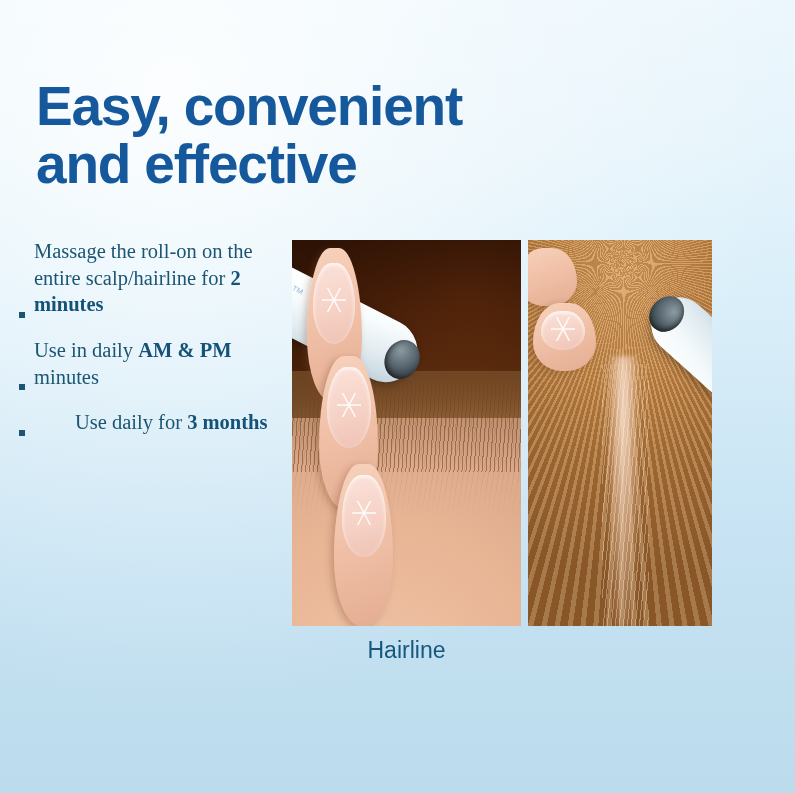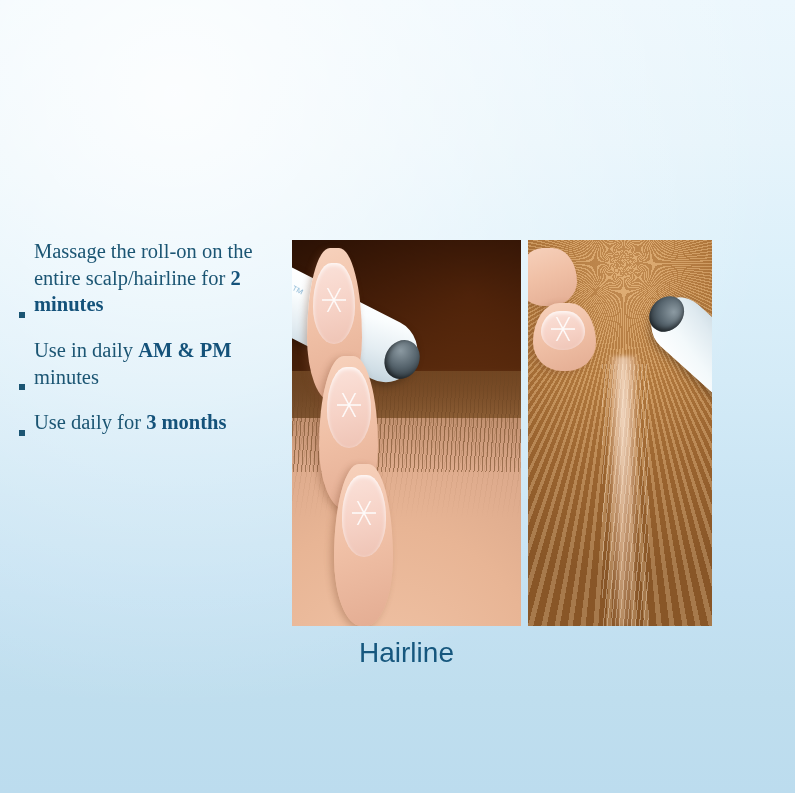--- a/index.html
+++ b/index.html
@@ -54,21 +54,21 @@
     color:#1b5573;
     font-size:20.5px;
     line-height:1.30;
   }
   .bullet-row {
     display:flex;
     align-items:flex-end;
     margin-bottom:19px;
     font-family:Liberation Serif, serif;
   }
-  .bullet-row:last-child { margin-bottom:11px; }
+  .bullet-row:last-child { margin-bottom:11px;gap:41px; }
   .bullet-marker {
     flex:0 0 auto;
     width:6px; height:6px;
     background:#1b5573;
     margin-top:10px;
     margin-right:9px;
   }
   .bullet-text { flex:1 1 auto; }
   .bullet-text b { font-weight:bold; color:#14527a; }
 
@@ -232,33 +232,37 @@
     box-shadow:inset -2px -2px 5px rgba(0,0,0,0.5);
   }
   
   .r-fingers { left:0; bottom:0; width:44%; height:34%; }
 
   
   .caption {
     position:absolute;
     top:637px;
     color:#16577e;
-    font-size:28px;
+    font-size:23px;
     text-align:center;
   }
   .caption.hairline { left:292px; width:229px; }
   .caption.scalp    { left:528px; width:184px; }
 </style>
 </head>
 <body>
 
 <div class="stage">
 
   <div class="bg-wash"></div>
 
+  <h1 class="heading">
+    <span class="line">Easy, convenient</span>
+    <span class="line">and effective</span>
+  </h1>
 
   <div class="bullets">
 
     <div class="bullet-row">
       <span class="bullet-marker"></span>
       <span class="bullet-text"><span>Massage the roll-on on the entire scalp/hairline for </span><b>2 minutes</b></span>
     </div>
 
     <div class="bullet-row">
       <span class="bullet-marker"></span>

